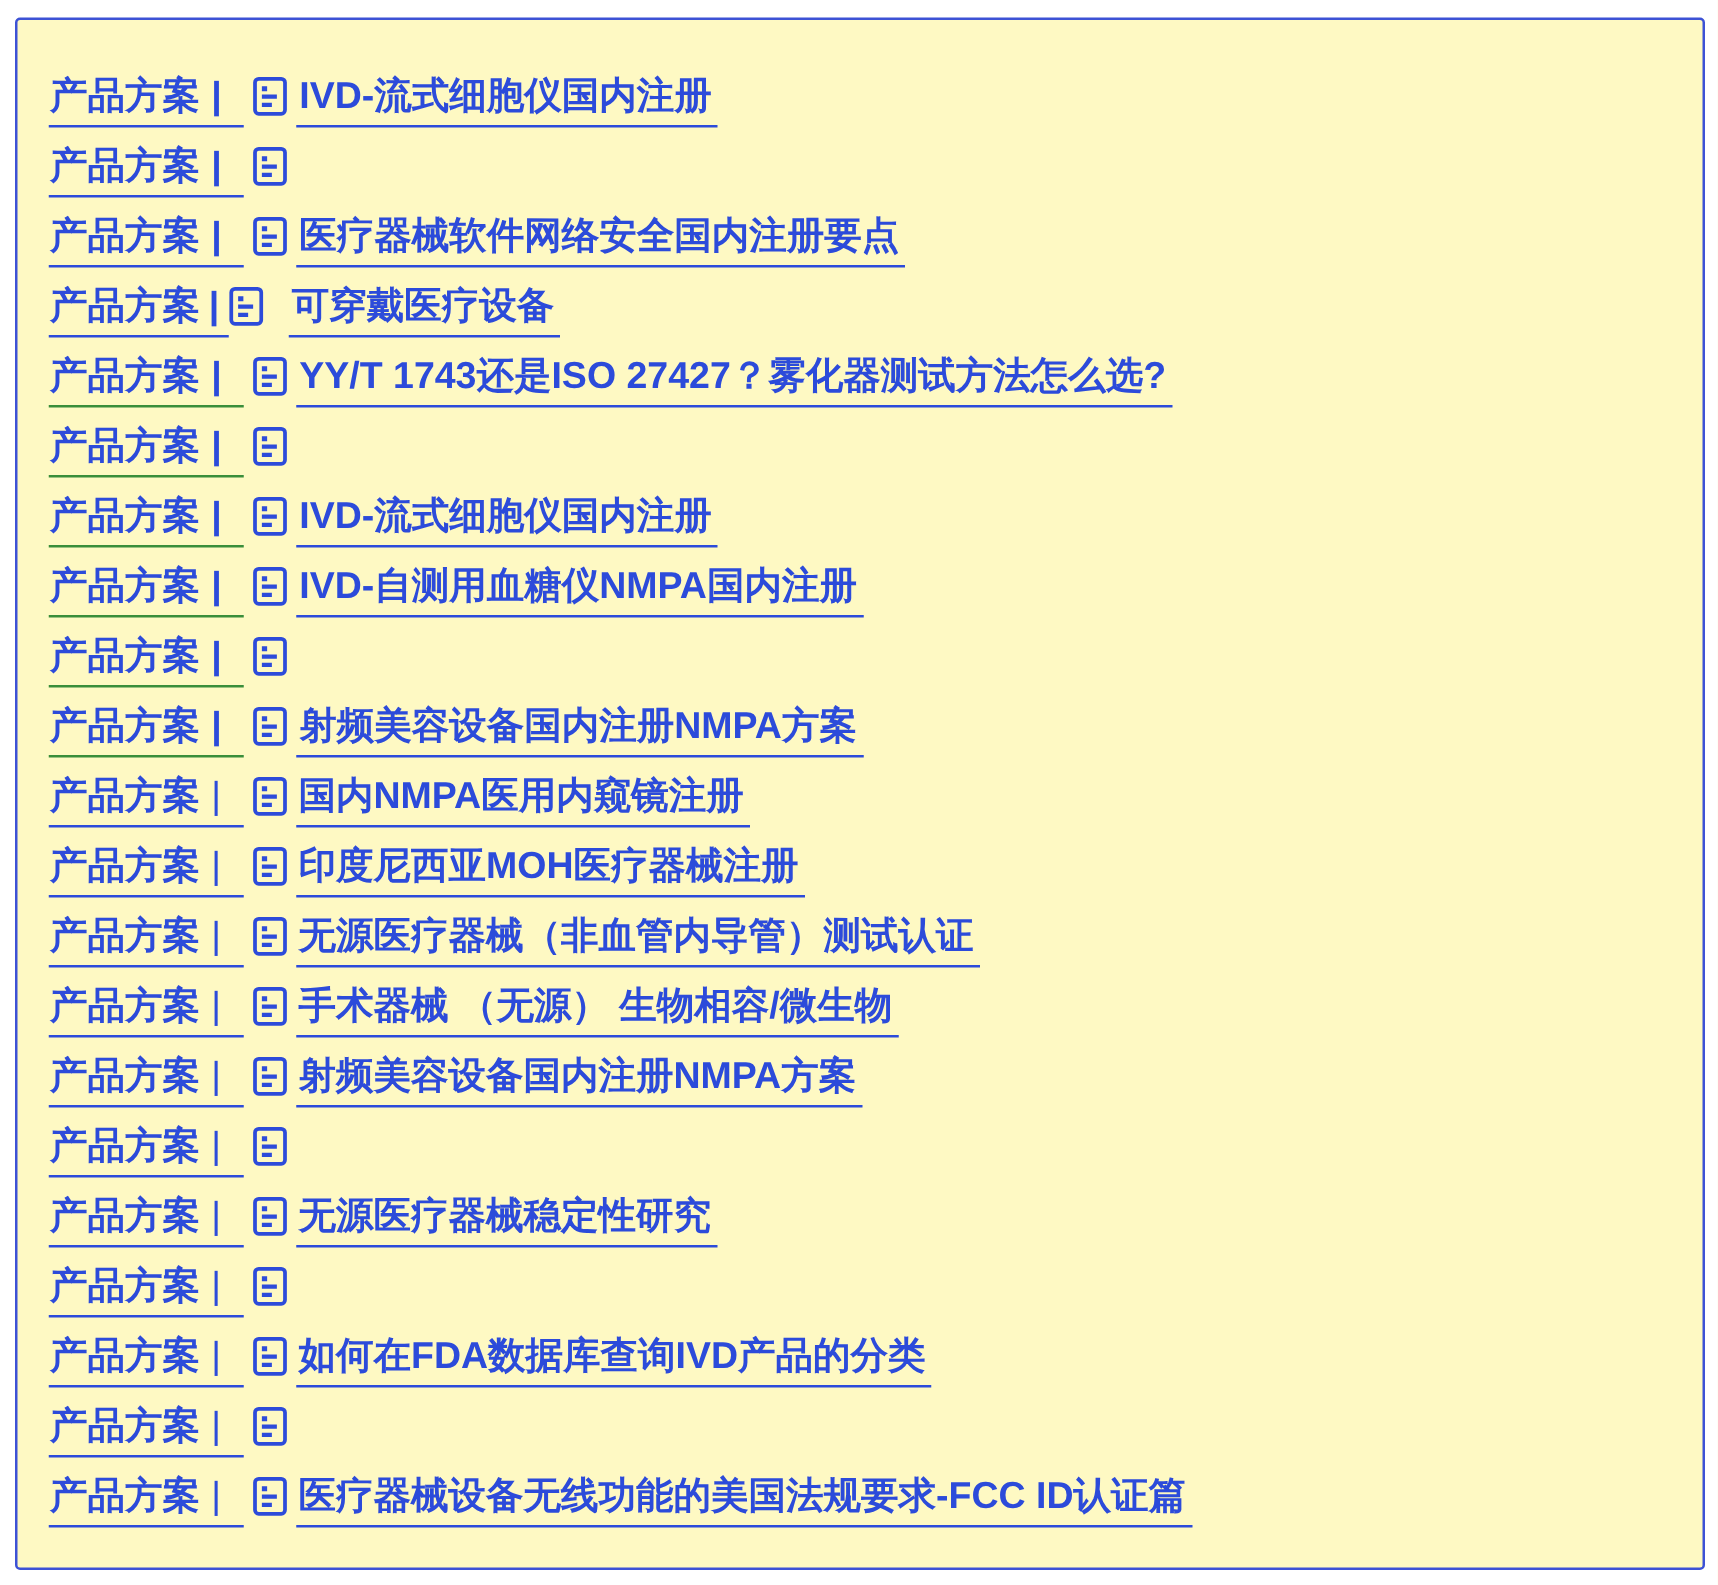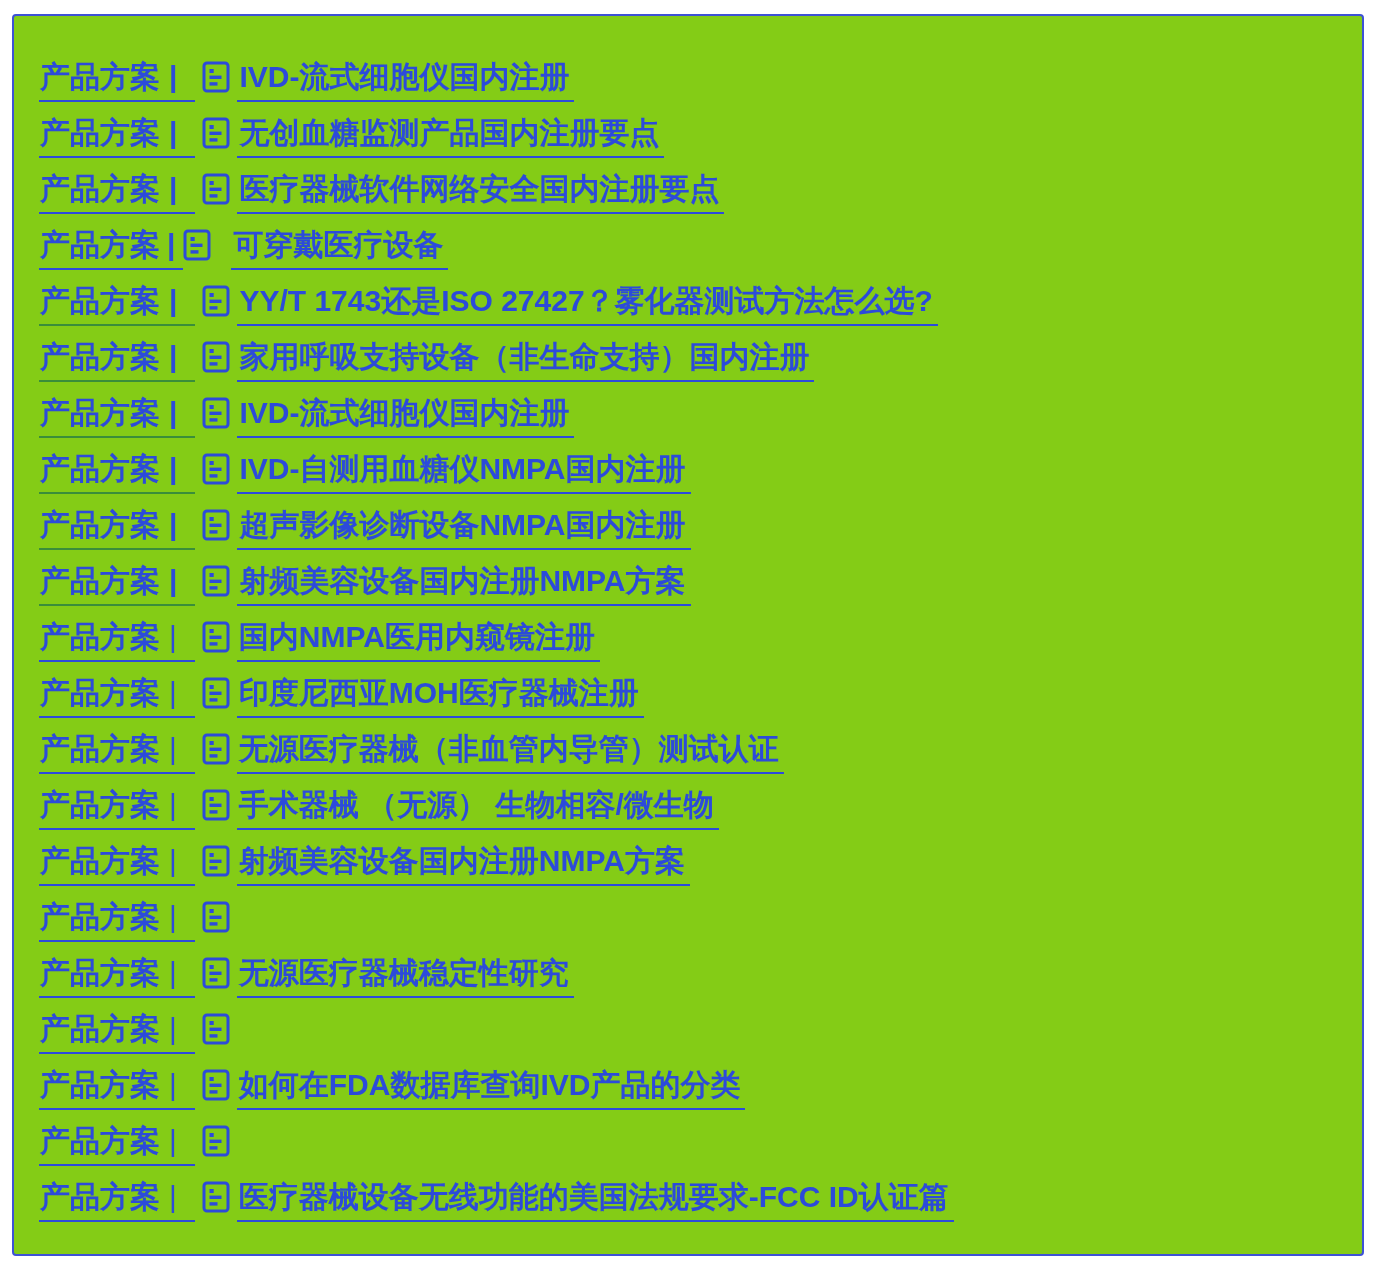--- a/index.html
+++ b/index.html
@@ -18,21 +18,21 @@
   .panel {
     position: absolute;
     left: 12px;
     top: 14px;
     width: 1352px;
     height: 1242px;
     box-sizing: border-box;
     border: 2px solid #3D52D5;
     border-radius: 4px;
     padding: 44px 20px 0 25px;
-    background: #84cc16;
+    background: #fef9c3;
   }
   .row {
     display: flex;
     align-items: flex-start;
     margin-bottom: 14px;
     white-space: nowrap;
   }
   .cat {
     display: inline-block;
     font-size: 30px;
@@ -91,21 +91,20 @@
         <div class="row">
     <a href="#" class="cat u-blue"><span>产品方案</span><span class="sep">|</span></a>
     <span class="icon">
       <svg viewBox="0 0 28 32" aria-hidden="true">
         <rect x="2" y="2" width="24" height="28" rx="3" fill="none" stroke="currentColor" stroke-width="3"></rect>
         <rect x="7.5" y="8" width="4.2" height="4" fill="currentColor"></rect>
         <rect x="7.5" y="14.6" width="12" height="3.4" fill="currentColor"></rect>
         <rect x="7.5" y="21.2" width="8" height="3.4" fill="currentColor"></rect>
       </svg>
     </span>
-    <a href="#" class="title">无创血糖监测产品国内注册要点</a>
   </div>
         <div class="row">
     <a href="#" class="cat u-blue"><span>产品方案</span><span class="sep">|</span></a>
     <span class="icon">
       <svg viewBox="0 0 28 32" aria-hidden="true">
         <rect x="2" y="2" width="24" height="28" rx="3" fill="none" stroke="currentColor" stroke-width="3"></rect>
         <rect x="7.5" y="8" width="4.2" height="4" fill="currentColor"></rect>
         <rect x="7.5" y="14.6" width="12" height="3.4" fill="currentColor"></rect>
         <rect x="7.5" y="21.2" width="8" height="3.4" fill="currentColor"></rect>
       </svg>
@@ -139,21 +138,20 @@
         <div class="row">
     <a href="#" class="cat u-green"><span>产品方案</span><span class="sep">|</span></a>
     <span class="icon">
       <svg viewBox="0 0 28 32" aria-hidden="true">
         <rect x="2" y="2" width="24" height="28" rx="3" fill="none" stroke="currentColor" stroke-width="3"></rect>
         <rect x="7.5" y="8" width="4.2" height="4" fill="currentColor"></rect>
         <rect x="7.5" y="14.6" width="12" height="3.4" fill="currentColor"></rect>
         <rect x="7.5" y="21.2" width="8" height="3.4" fill="currentColor"></rect>
       </svg>
     </span>
-    <a href="#" class="title">家用呼吸支持设备（非生命支持）国内注册</a>
   </div>
         <div class="row">
     <a href="#" class="cat u-green"><span>产品方案</span><span class="sep">|</span></a>
     <span class="icon">
       <svg viewBox="0 0 28 32" aria-hidden="true">
         <rect x="2" y="2" width="24" height="28" rx="3" fill="none" stroke="currentColor" stroke-width="3"></rect>
         <rect x="7.5" y="8" width="4.2" height="4" fill="currentColor"></rect>
         <rect x="7.5" y="14.6" width="12" height="3.4" fill="currentColor"></rect>
         <rect x="7.5" y="21.2" width="8" height="3.4" fill="currentColor"></rect>
       </svg>
@@ -175,21 +173,20 @@
         <div class="row">
     <a href="#" class="cat u-green"><span>产品方案</span><span class="sep">|</span></a>
     <span class="icon">
       <svg viewBox="0 0 28 32" aria-hidden="true">
         <rect x="2" y="2" width="24" height="28" rx="3" fill="none" stroke="currentColor" stroke-width="3"></rect>
         <rect x="7.5" y="8" width="4.2" height="4" fill="currentColor"></rect>
         <rect x="7.5" y="14.6" width="12" height="3.4" fill="currentColor"></rect>
         <rect x="7.5" y="21.2" width="8" height="3.4" fill="currentColor"></rect>
       </svg>
     </span>
-    <a href="#" class="title">超声影像诊断设备NMPA国内注册</a>
   </div>
         <div class="row">
     <a href="#" class="cat u-green"><span>产品方案</span><span class="sep">|</span></a>
     <span class="icon">
       <svg viewBox="0 0 28 32" aria-hidden="true">
         <rect x="2" y="2" width="24" height="28" rx="3" fill="none" stroke="currentColor" stroke-width="3"></rect>
         <rect x="7.5" y="8" width="4.2" height="4" fill="currentColor"></rect>
         <rect x="7.5" y="14.6" width="12" height="3.4" fill="currentColor"></rect>
         <rect x="7.5" y="21.2" width="8" height="3.4" fill="currentColor"></rect>
       </svg>

